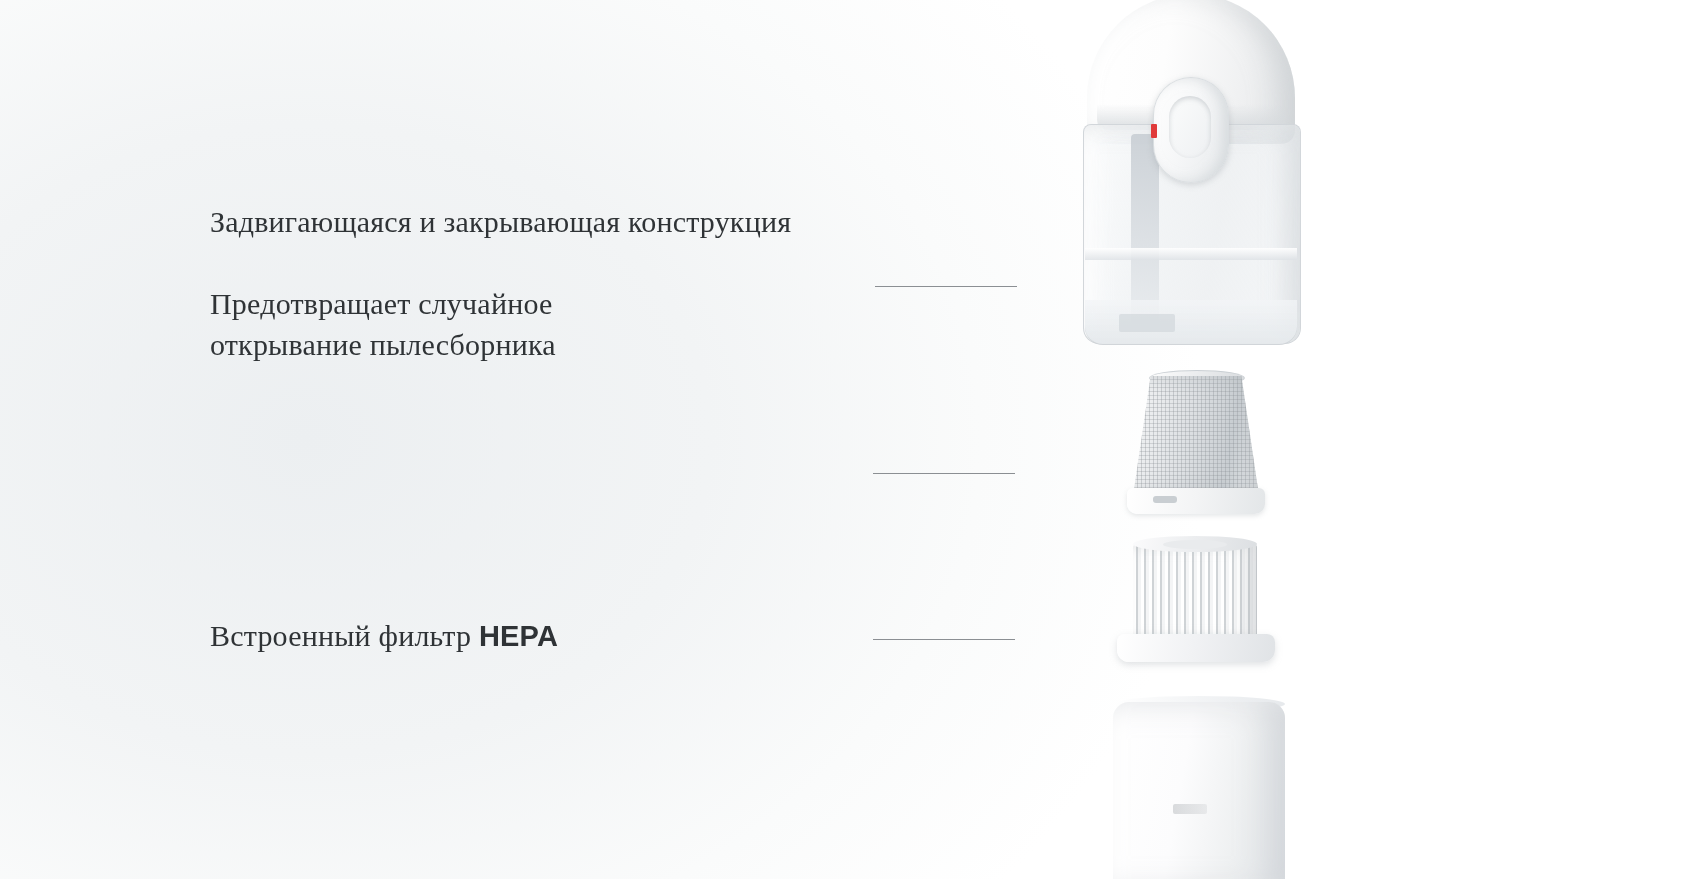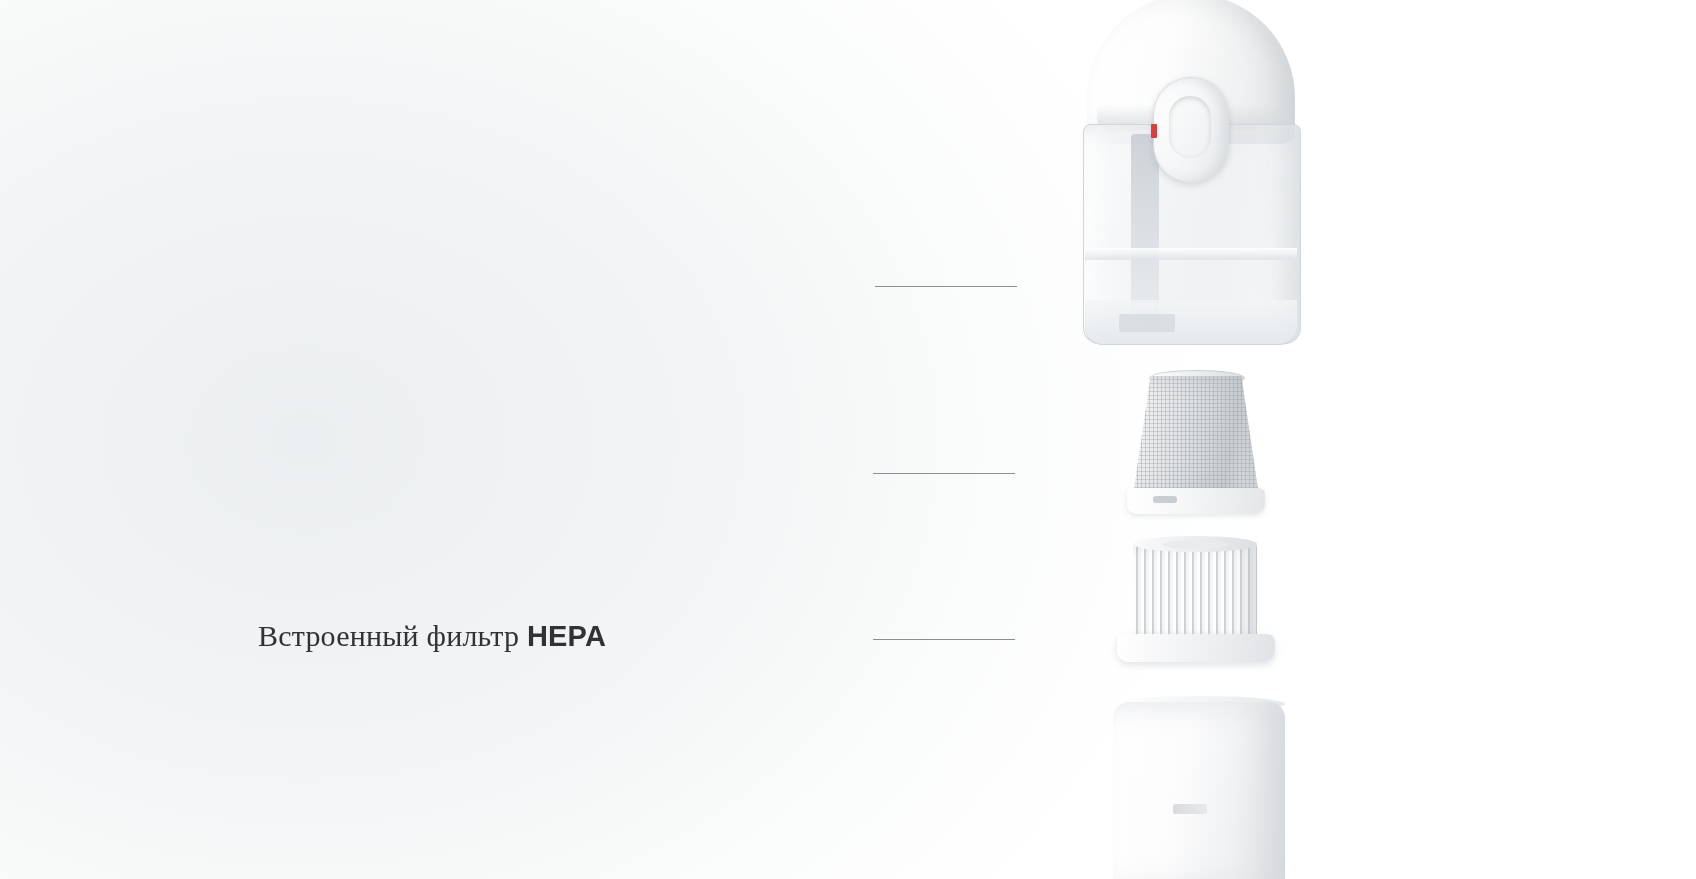--- a/index.html
+++ b/index.html
@@ -32,21 +32,21 @@
     letter-spacing: 0.2px;
     white-space: pre-line;
   }
   .callout .strong {
     font-family: "Liberation Sans", sans-serif;
     font-weight: bold;
     font-size: 29px;
   }
   #callout-0 { left: 210px; top: 160px; }
   #callout-1 { left: 210px; top: 403px; }
-  #callout-2 { left: 210px; top: 574px; margin-left: 48px; }
+  #callout-2 { left: 210px; top: 574px; }
 
   
   .leader {
     position: absolute;
     height: 1px;
     background: #8b8f93;
   }
   #leader-0 { left: 875px; top: 286px; width: 142px; }
   #leader-1 { left: 873px; top: 473px; width: 142px; }
   #leader-2 { left: 873px; top: 639px; width: 142px; }
@@ -269,20 +269,25 @@
     height: 10px;
     background: linear-gradient(90deg, rgba(150,155,160,0.35), rgba(150,155,160,0.15));
     border-radius: 2px;
   }
 </style>
 </head>
 <body>
 
 <div class="page">
 
+  <div class="callout" id="callout-0">
+    <div>Задвигающаяся и закрывающая конструкция</div>
+    <div>Предотвращает случайное
+открывание пылесборника</div>
+  </div>
 
 
   <div class="callout" id="callout-2">
     <span>Встроенный фильтр </span><span class="strong">HEPA</span>
   </div>
 
   <div class="leader" id="leader-0"></div>
   <div class="leader" id="leader-1"></div>
   <div class="leader" id="leader-2"></div>
 

